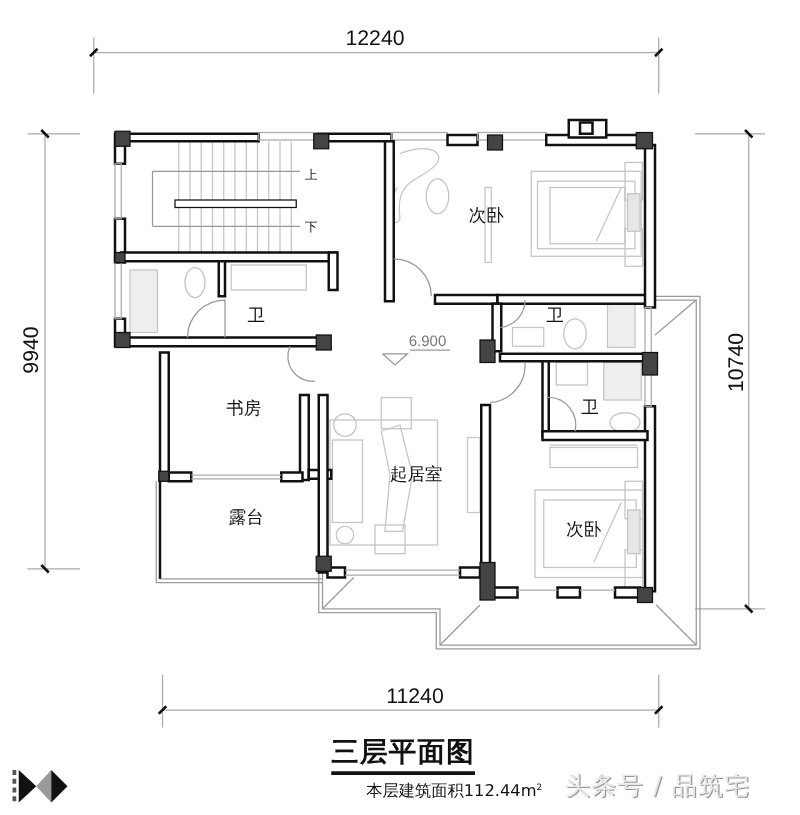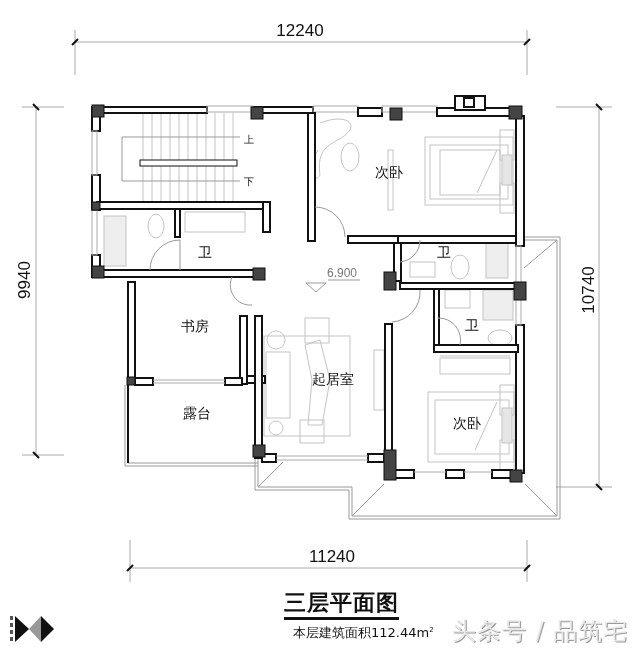--- a/index.html
+++ b/index.html
@@ -3,24 +3,24 @@
 <meta charset="utf-8">
 <style>
   html, body { margin:0; padding:0; background:#ffffff; }
   body { width:640px; height:652px; position:relative; overflow:hidden; font-family:"DejaVu Sans", sans-serif; }
   #plan { position:absolute; left:0; top:0; width:640px; height:652px; }
   .dim-text { font-family:"Liberation Sans", sans-serif; font-size:17px; fill:#111; }
   .room-label { font-family:"DejaVu Sans", sans-serif; font-size:14px; fill:#111; }
   .small-label { font-family:"DejaVu Sans", sans-serif; font-size:10px; fill:#111; }
   .elev-text { font-family:"Liberation Sans", sans-serif; font-size:12px; fill:#777; }
   .title-block { position:absolute; left:265px; top:590px; width:180px; }
-  .title { font-family:"DejaVu Sans", sans-serif; font-size:22px; font-weight:bold; color:#111; letter-spacing:1px; line-height:26px; display:inline-block; border-bottom:3px solid #111; padding-bottom:1px;margin-left:19px; }
+  .title { font-family:"DejaVu Sans", sans-serif; font-size:22px; font-weight:bold; color:#111; letter-spacing:1px; line-height:26px; display:inline-block; border-bottom:3px solid #111; padding-bottom:1px; }
   .subtitle { font-family:"DejaVu Sans", sans-serif; font-size:13px; color:#111; margin-top:4px; white-space:nowrap;margin-left:28px; }
   .subtitle sup { font-size:7px; }
-  .watermark { position:absolute; left:452px; top:615px; font-family:"DejaVu Sans", sans-serif; font-size:24px; color:#e8e8e8; text-shadow:1px 1px 0 #999, -1px -1px 0 #fff; white-space:nowrap; letter-spacing:1px; }
+  .watermark { position:absolute; left:452px; top:615px; font-family:"DejaVu Sans", sans-serif; font-size:20px; color:#e8e8e8; text-shadow:1px 1px 0 #999, -1px -1px 0 #fff; white-space:nowrap; letter-spacing:1px; }
   .logo { position:absolute; left:8px; top:612px; width:50px; height:34px; }
 </style>
 </head>
 <body>
 
 <svg id="plan" viewBox="0 0 640 652" xmlns="http://www.w3.org/2000/svg">
 
   <g stroke="#aaa" stroke-width="1" fill="none">
     <line x1="75" y1="42" x2="527" y2="42"></line>
     <line x1="75" y1="30" x2="75" y2="75"></line>

